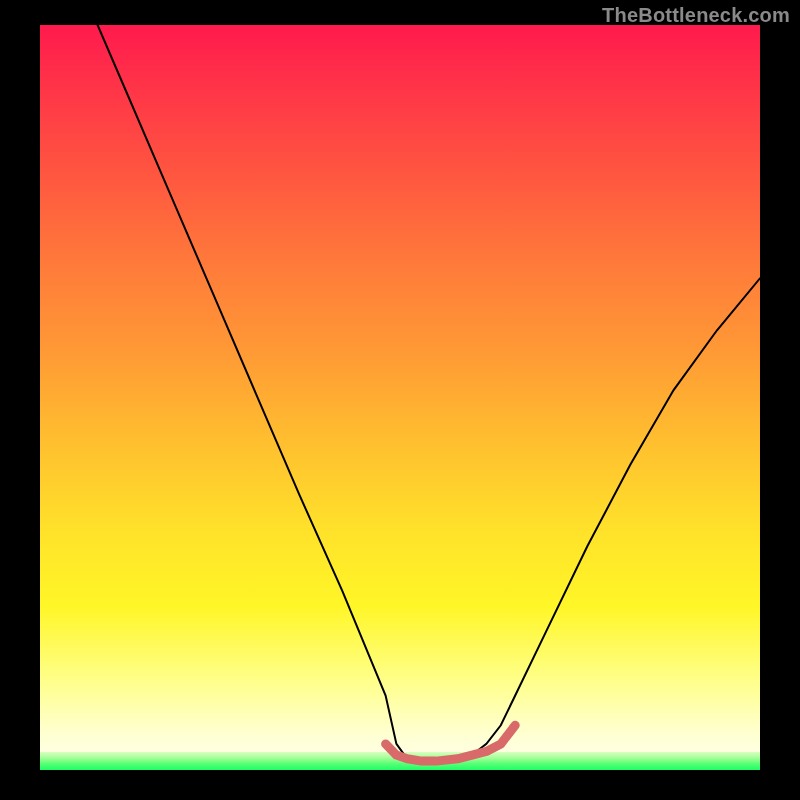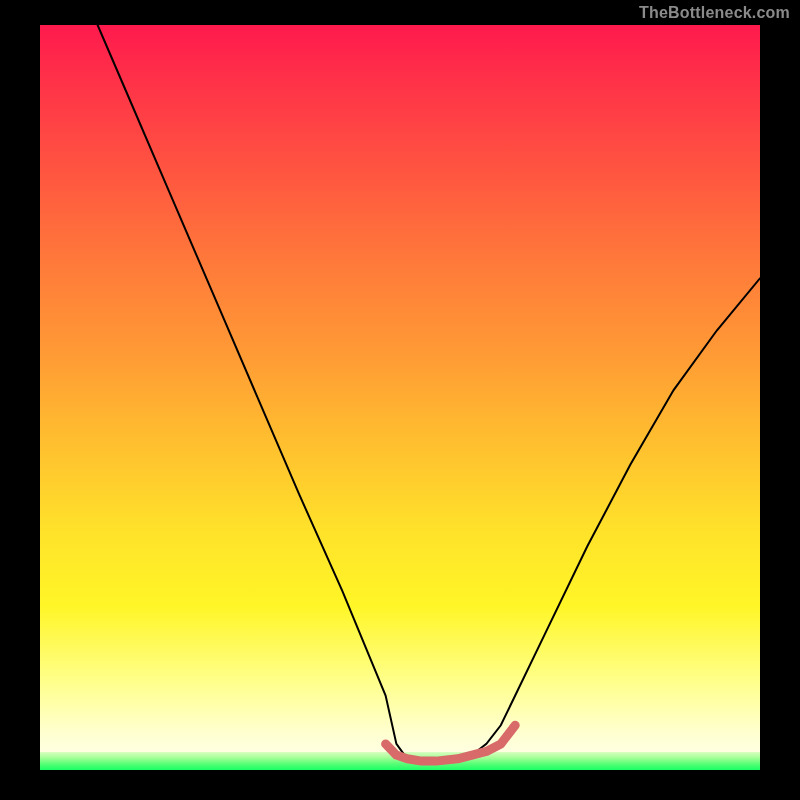--- a/index.html
+++ b/index.html
@@ -53,21 +53,21 @@
     position: absolute;
     left: 0;
     top: 0;
     width: 100%;
     height: 100%;
   }
   .watermark {
     position: absolute;
     top: 4px;
     right: 10px;
-    font-size: 16px;
+    font-size: 20px;
     font-weight: bold;
     color: #8a8a8a;
     font-family: Arial, Helvetica, sans-serif;
     letter-spacing: 0.2px;
   }
 </style>
 </head>
 <body>
 
 <div class="frame">

